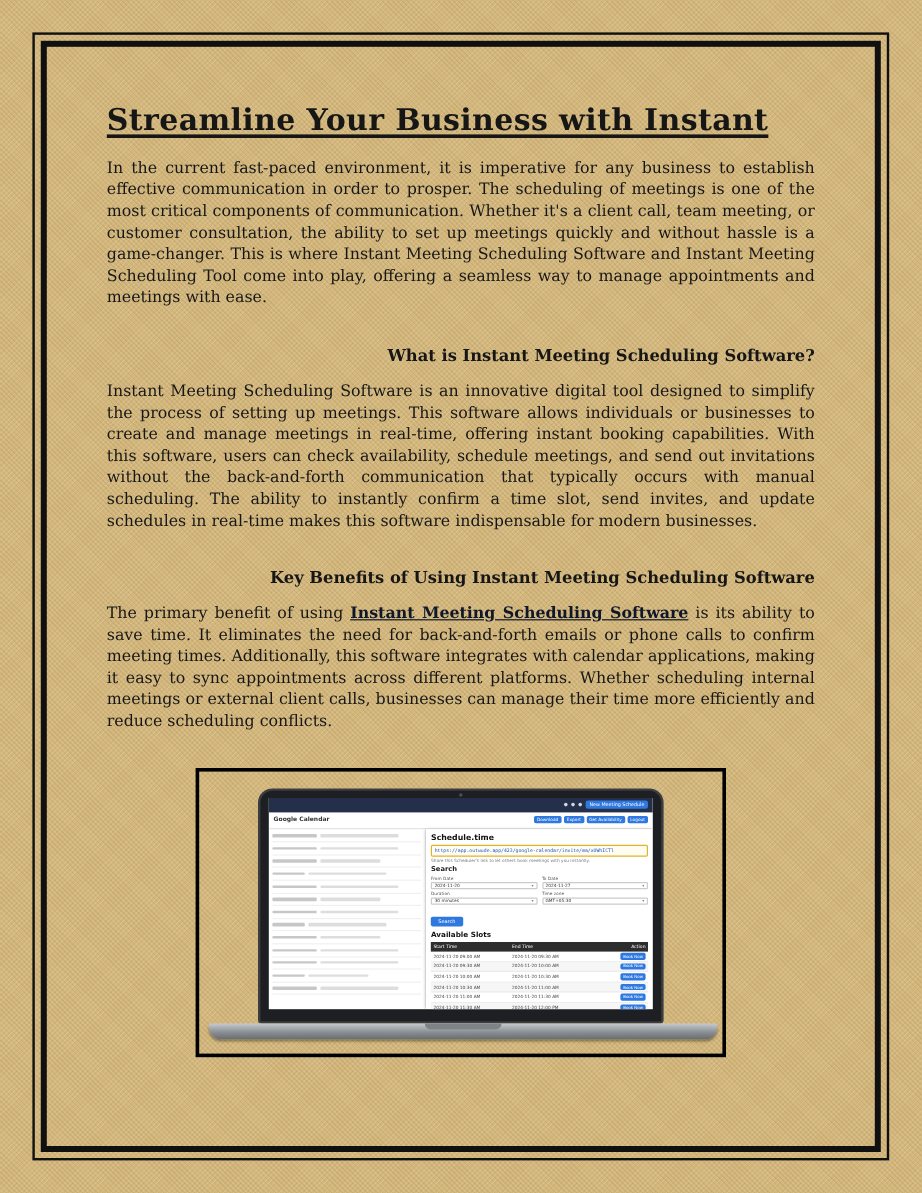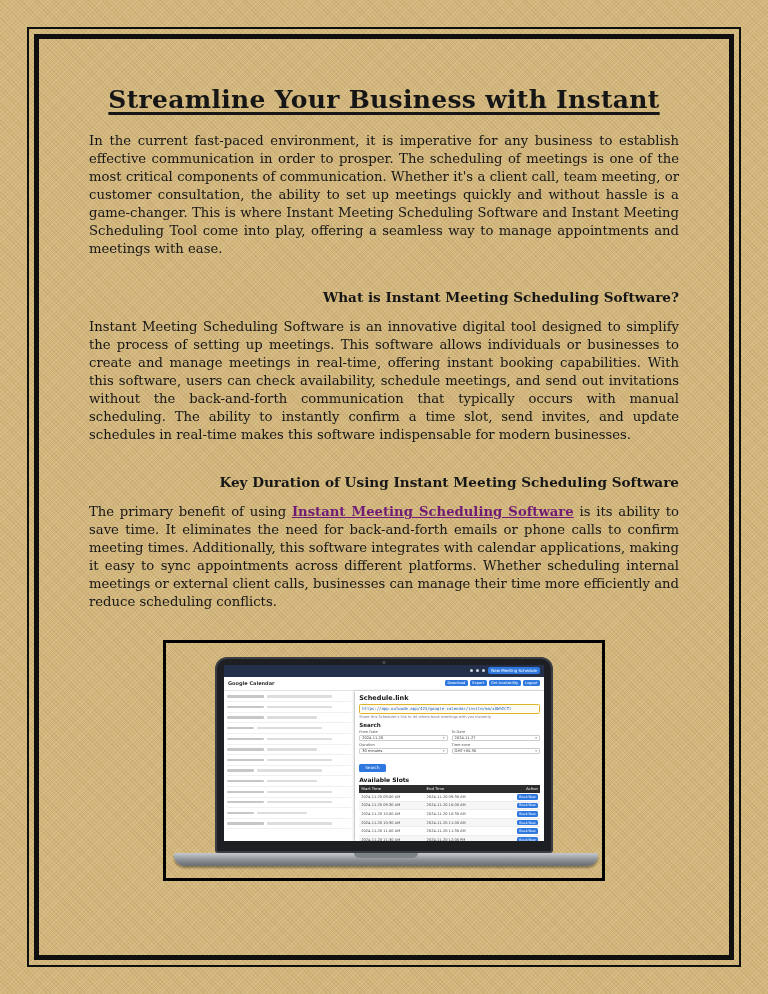--- a/index.html
+++ b/index.html
@@ -9,27 +9,27 @@
     font-family:"DejaVu Serif", serif;color:#161616;
     background-color:#d2b67c;
     background-image:
       repeating-linear-gradient(45deg, rgba(110,82,28,0.10) 0 1px, rgba(0,0,0,0) 1px 3px),
       repeating-linear-gradient(135deg, rgba(255,246,222,0.14) 0 1px, rgba(0,0,0,0) 1px 3px);
   }
   .frame-outer{position:absolute;inset:27px;border:2px solid #101010;padding:5px;}
   .frame-inner{width:100%;height:100%;border:5px solid #101010;}
   .content{height:100%;padding:18px 50px 0;overflow:hidden;}
 
-  h1{font-size:25px;line-height:1.32;text-align:center;font-weight:bold;
+  h1{font-size:25px;line-height:1.32;font-weight:bold;
      text-decoration:underline;text-decoration-thickness:2.5px;text-underline-offset:4px;
      margin-top:26px;letter-spacing:0.3px;}
   p{font-size:13.2px;line-height:1.37;text-align:justify;margin-top:16px;}
   h2{font-size:13.6px;margin-top:30px;font-weight:bold;text-align:right;}
   h2 + p{margin-top:13px;}
-  .body-link{color:#701a75;font-weight:bold;text-decoration:underline;cursor:pointer;}
+  .body-link{color:#0f172a;font-weight:bold;text-decoration:underline;cursor:pointer;}
 
   
   .laptop-frame{width:442px;margin:28px auto 0;border:3px solid #000;padding:14px 8px 12px;}
   .lap-screen{width:338px;margin:0 auto;background:#1d1f22;border:2px solid #3a3d41;
      border-radius:12px 12px 3px 3px;padding:6px 7px 10px;position:relative;}
   .cam{position:absolute;top:2px;left:50%;transform:translateX(-50%);
      width:3px;height:3px;border-radius:50%;background:#4b4e52;}
   .scr{background:#fff;height:176px;overflow:hidden;display:flex;flex-direction:column;
      font-family:"DejaVu Sans", sans-serif;}
   .lap-base{width:424px;height:13px;margin:0 auto;position:relative;
@@ -93,21 +93,21 @@
 
       <h1>
         <span>Streamline Your Business with Instant</span><br>
       </h1>
 
       <p>In the current fast-paced environment, it is imperative for any business to establish effective communication in order to prosper. The scheduling of meetings is one of the most critical components of communication. Whether it's a client call, team meeting, or customer consultation, the ability to set up meetings quickly and without hassle is a game-changer. This is where Instant Meeting Scheduling Software and Instant Meeting Scheduling Tool come into play, offering a seamless way to manage appointments and meetings with ease.</p>
 
       <h2>What is Instant Meeting Scheduling Software?</h2>
       <p>Instant Meeting Scheduling Software is an innovative digital tool designed to simplify the process of setting up meetings. This software allows individuals or businesses to create and manage meetings in real-time, offering instant booking capabilities. With this software, users can check availability, schedule meetings, and send out invitations without the back-and-forth communication that typically occurs with manual scheduling. The ability to instantly confirm a time slot, send invites, and update schedules in real-time makes this software indispensable for modern businesses.</p>
 
-      <h2>Key Duration of Using Instant Meeting Scheduling Software</h2>
+      <h2>Key Benefits of Using Instant Meeting Scheduling Software</h2>
       <p><span>The primary benefit of using </span><a class="body-link" href="#">Instant Meeting Scheduling Software</a><span> is its ability to save time. It eliminates the need for back-and-forth emails or phone calls to confirm meeting times. Additionally, this software integrates with calendar applications, making it easy to sync appointments across different platforms. Whether scheduling internal meetings or external client calls, businesses can manage their time more efficiently and reduce scheduling conflicts.</span></p>
 
       <div class="laptop-frame">
         <div class="laptop">
 
           <div class="lap-screen">
             <span class="cam"></span>
             <div class="scr">
 
               <div class="scr-nav">
@@ -177,21 +177,21 @@
                       <span class="skel b1"></span>
                       <span class="skel b2"></span>
                     </div>
                     <div class="skel-row">
                       <span class="skel b1"></span>
                       <span class="skel b2"></span>
                     </div>
                   </div>
 
                 <div class="panel">
-                  <div class="panel-title">Schedule.link</div>
+                  <div class="panel-title">Schedule.time</div>
                   <div class="url-box">https://app.outwude.app/423/google-calendar/invite/ma/xUWhICTl</div>
                   <div class="panel-caption">Share this Scheduler's link to let others book meetings with you instantly.</div>
 
                   <div class="search-h">Search</div>
                   <div class="form-grid">
                     <div class="field">
                       <label>From Date</label>
                       <div class="inp">
                           <span>2024-11-20</span>
                           <span class="chev">▾</span>

